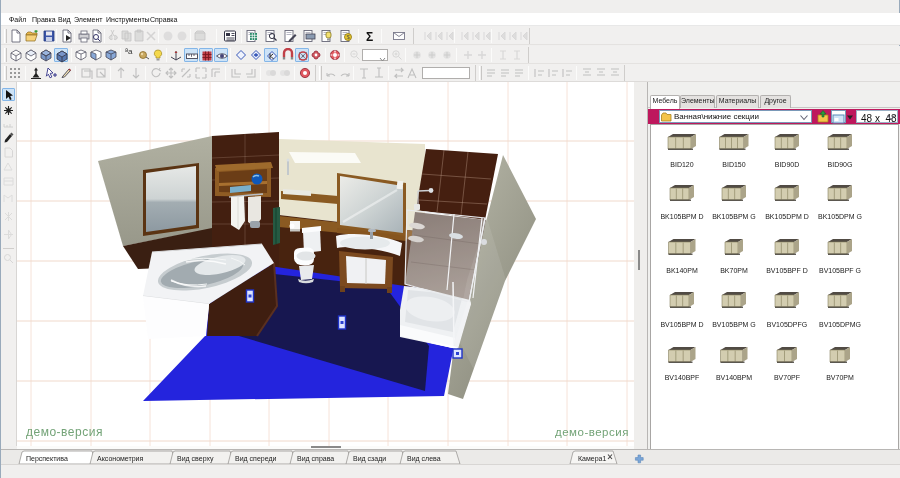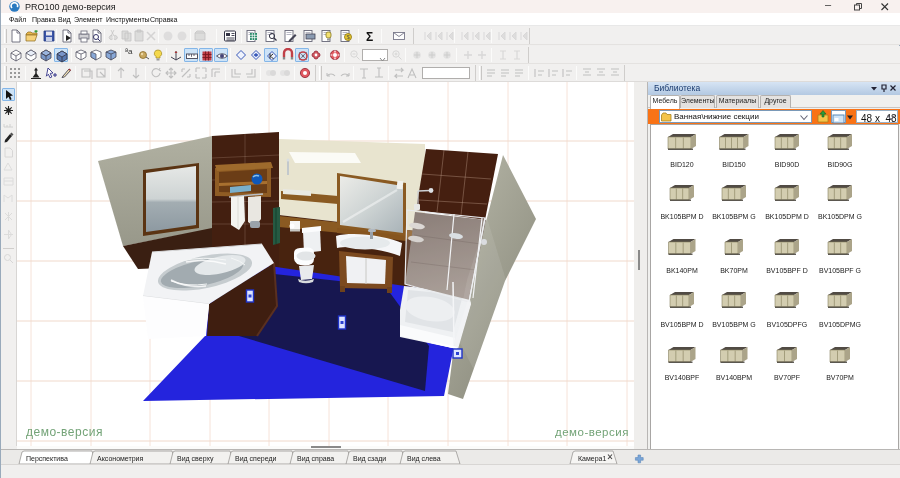--- a/index.html
+++ b/index.html
@@ -16,43 +16,28 @@
 .tbend{position:absolute;width:1px;background:#cfcdcb}
 #lefttb{left:0;top:82px;width:16px;height:364px;background:#f1f0ef;border-right:1px solid #d8d6d4}
 #viewport{left:16px;top:82px;width:617px;height:364px;background:#ffffff;overflow:hidden}
 #hscroll{left:16px;top:446px;width:617px;height:3px;background:#fbfbfa}
 #splitter{left:633px;top:82px;width:13px;height:367px;background:#efeeec}
 #library{left:646px;top:82px;width:253px;height:383px;background:#f0f0ee;border-left:1px solid #b8b6b4}
 #libhead{position:absolute;left:0;top:0;width:252px;height:13px;background:linear-gradient(#d6e4f4,#b3c9e2);font-size:8.5px;color:#1b3c70;padding:1px 0 0 6px}
 #libtabs{position:absolute;left:0;top:13px;width:252px;height:13px;background:#f0f0ee;border-bottom:1px solid #c8c6c4}
 .ltab{position:absolute;top:0;height:13px;font-size:7px;color:#222;text-align:center;border:1px solid #b4b2b0;border-bottom:none;border-radius:2px 2px 0 0;background:#e4e2e0;padding-top:1px}
 .ltab.on{background:#fff;height:14px;z-index:2}
-#libbar{position:absolute;left:0;top:27px;width:252px;height:15px;background:#f97316}
+#libbar{position:absolute;left:0;top:27px;width:252px;height:15px;background:#be185d}
 #liblist{position:absolute;left:2px;top:42px;width:249px;height:337px;background:#fff;border:1px solid #a8a6a4}
 .thumblabel{position:absolute;font-size:7px;color:#1a1a1a;text-align:center;width:52px;white-space:nowrap}
 #tabbar{left:0;top:449px;width:900px;height:15px;background:#ebeae8;border-top:1px solid #b8b6b4}
 #statusbar{left:0;top:464px;width:900px;height:14px;background:#f0efee;border-top:1px solid #d8d6d4}
 .wm{position:absolute;color:#73a377;font-size:12px;letter-spacing:0.5px}
 </style></head><body>
 <div id="win">
-<div class="abs" id="titlebar">
-      <svg class="abs" style="left:8px;top:1px" width="11" height="11">
-        <circle cx="5.5" cy="5.5" r="5.2" fill="#2a7ac0"></circle>
-        <path d="M3,7 A3.2,3.2 0 1 1 8.3,6.2" stroke="#fff" stroke-width="1.6" fill="none"></path>
-      </svg>
-      <span class="abs" style="left:24px;top:2px;font-size:9px;color:#1a1a1a">PRO100 демо-версия</span>
-      <span class="abs" style="left:824px;top:-2px;font-size:11px;color:#333">–</span>
-      <svg class="abs" style="left:853px;top:3px" width="8" height="8">
-        <rect x="0.5" y="2" width="5" height="5" fill="none" stroke="#444" stroke-width="1"></rect>
-        <path d="M2.5,2 V0.5 H7.5 V5.5 H6" fill="none" stroke="#444" stroke-width="1"></path>
-      </svg>
-      <svg class="abs" style="left:880px;top:3px" width="8" height="8">
-        <path d="M0.5,0.5 L7,7 M7,0.5 L0.5,7" stroke="#333" stroke-width="1.1"></path>
-      </svg>
-    </div>
     <div class="abs" id="menubar">
       <span class="menuitem" style="left:8px">Файл</span>
       <span class="menuitem" style="left:31px">Правка</span>
       <span class="menuitem" style="left:57px">Вид</span>
       <span class="menuitem" style="left:73px">Элемент</span>
       <span class="menuitem" style="left:105px">Инструменты</span>
       <span class="menuitem" style="left:149px">Справка</span>
     </div>
     <div class="abs tb" style="top:26px;height:19px;border-bottom:1px solid #e4e2e0"></div>
     <div class="grab" style="left:3px;top:29px;height:14px;position:absolute"></div>
@@ -859,27 +844,20 @@
       <div class="wm" style="left:9px;top:343px">демо-версия</div>
       <div class="wm" style="left:538px;top:344px;font-size:11.5px">демо-версия</div>
     </div>
     <div class="abs" id="hscroll">
       <div style="position:absolute;left:294px;top:0px;width:30px;height:2px;background:#8a8a8a"></div>
     </div>
     <div class="abs" id="splitter">
       <div style="position:absolute;left:4px;top:168px;width:2px;height:20px;background:#8a8a8a"></div>
     </div>
     <div class="abs" id="library">
-      <div id="libhead">Библиотека<svg style="position:absolute;right:22px;top:4px" width="7" height="6">
-          <path d="M0,1 l3,3.5 3,-3.5z" fill="#223"></path>
-        </svg><svg style="position:absolute;right:12px;top:2px" width="7" height="9">
-          <path d="M1,1 h4 v4 h-4z M3,5 v3" stroke="#223" fill="none" stroke-width="1.2"></path>
-        </svg><svg style="position:absolute;right:3px;top:3px" width="7" height="7">
-          <path d="M0.5,0.5 l5,5 m0,-5 l-5,5" stroke="#223" stroke-width="1.2"></path>
-        </svg></div>
       <div id="libtabs">
         <div class="ltab on" style="left:2px;width:30px">Мебель</div>
         <div class="ltab" style="left:32px;width:35px">Элементы</div>
         <div class="ltab" style="left:68px;width:43px">Материалы</div>
         <div class="ltab" style="left:112px;width:31px">Другое</div>
       </div>
       <div id="libbar">
         <div style="position:absolute;left:11px;top:1px;width:153px;height:13px;background:#fff;border:1px solid #7a99b8">
           <svg style="position:absolute;left:1px;top:1px" width="11" height="10">
             <path d="M0.5,3 l1.5,-2 h3 l1,1.5 h4 v6.5 h-9.5z" fill="#f5c44a" stroke="#a8831e" stroke-width="0.8"></path>

